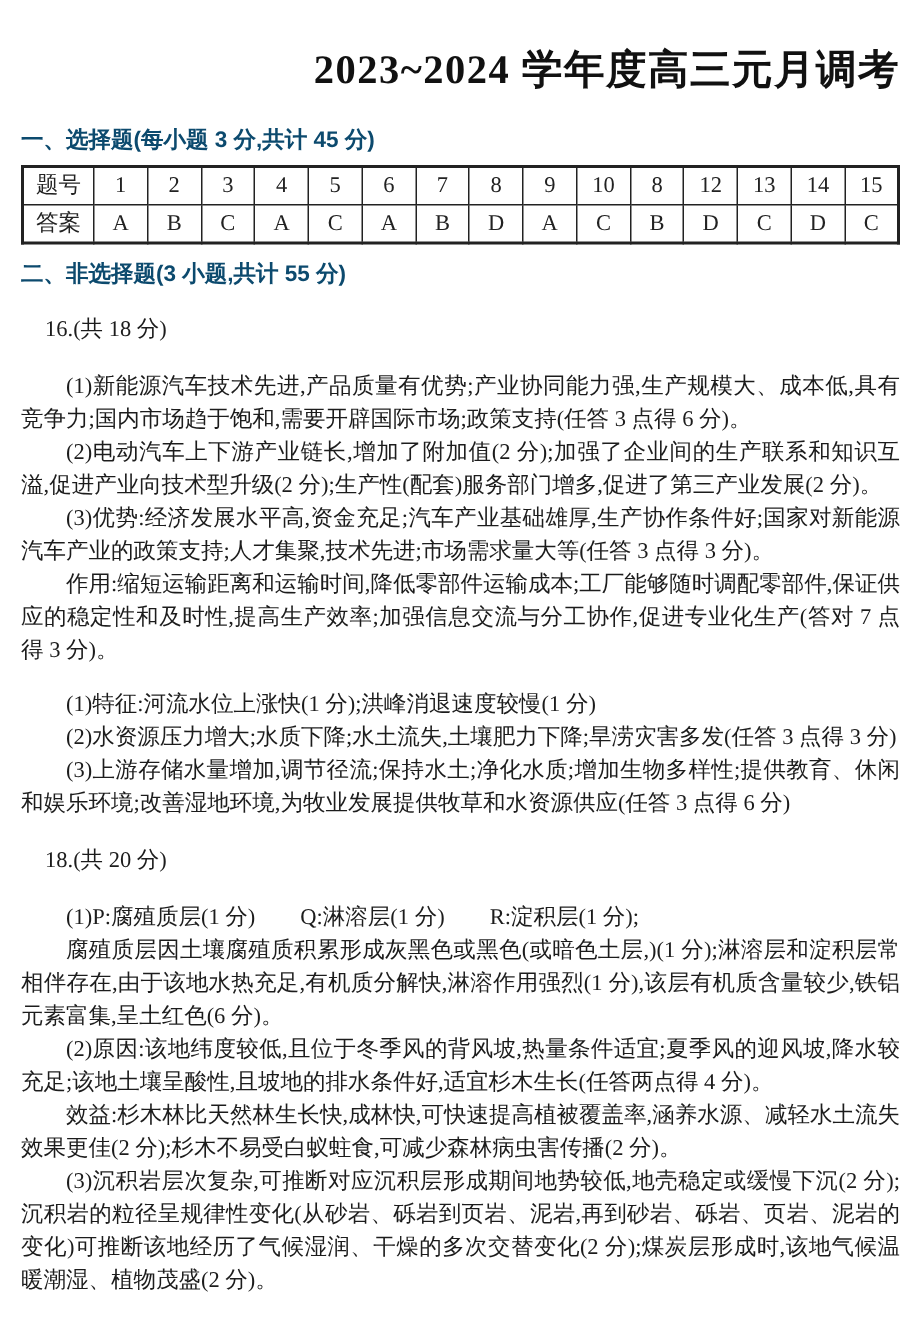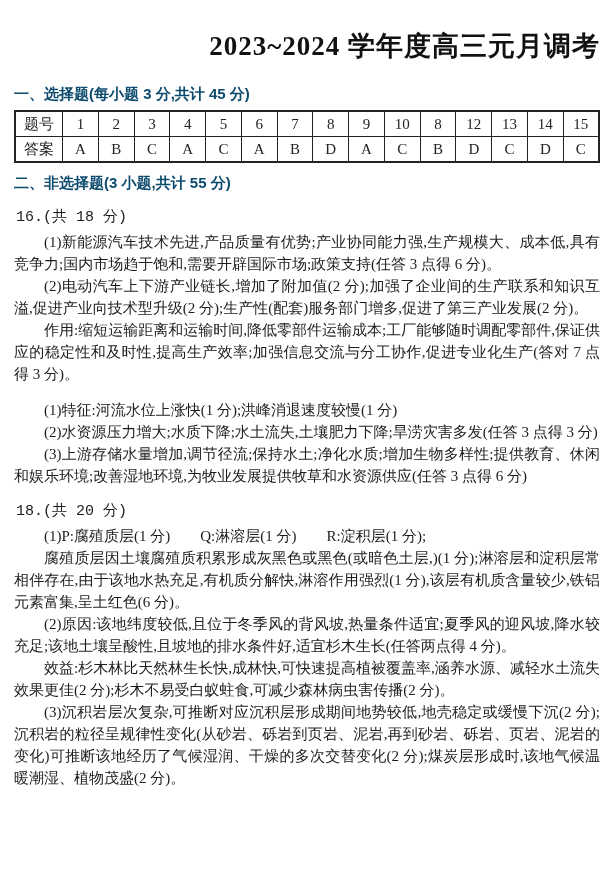--- a/index.html
+++ b/index.html
@@ -61,22 +61,21 @@
   table.answer-table td.row-label {
     width: 46px;
   }
   .question-block {
     margin-top: 14px;
   }
   .question-block:first-of-type {
     margin-top: 4px;
   }
   .q-label {
-    margin: 2px;
-    font-family: Liberation Mono, monospace;
+    margin: 16px;
   }
   .answer-p {
     margin: 0;
     text-indent: 2em;
     text-align: justify;
   }
 </style>
 </head>
 <body>
 
@@ -128,20 +127,21 @@
     </tr>
   </tbody>
     </table>
 
   <div class="section-heading">二、非选择题(3 小题,共计 55 分)</div>
 
   <div class="question-block">
     <p class="q-label">16.(共 18 分)</p>
     <p class="answer-p">(1)新能源汽车技术先进,产品质量有优势;产业协同能力强,生产规模大、成本低,具有竞争力;国内市场趋于饱和,需要开辟国际市场;政策支持(任答 3 点得 6 分)。</p>
     <p class="answer-p">(2)电动汽车上下游产业链长,增加了附加值(2 分);加强了企业间的生产联系和知识互溢,促进产业向技术型升级(2 分);生产性(配套)服务部门增多,促进了第三产业发展(2 分)。</p>
+    <p class="answer-p">(3)优势:经济发展水平高,资金充足;汽车产业基础雄厚,生产协作条件好;国家对新能源汽车产业的政策支持;人才集聚,技术先进;市场需求量大等(任答 3 点得 3 分)。</p>
     <p class="answer-p">作用:缩短运输距离和运输时间,降低零部件运输成本;工厂能够随时调配零部件,保证供应的稳定性和及时性,提高生产效率;加强信息交流与分工协作,促进专业化生产(答对 7 点得 3 分)。</p>
   </div>
 
   <div class="question-block">
     <p class="answer-p">(1)特征:河流水位上涨快(1 分);洪峰消退速度较慢(1 分)</p>
     <p class="answer-p">(2)水资源压力增大;水质下降;水土流失,土壤肥力下降;旱涝灾害多发(任答 3 点得 3 分)</p>
     <p class="answer-p">(3)上游存储水量增加,调节径流;保持水土;净化水质;增加生物多样性;提供教育、休闲和娱乐环境;改善湿地环境,为牧业发展提供牧草和水资源供应(任答 3 点得 6 分)</p>
   </div>
 
   <div class="question-block">

